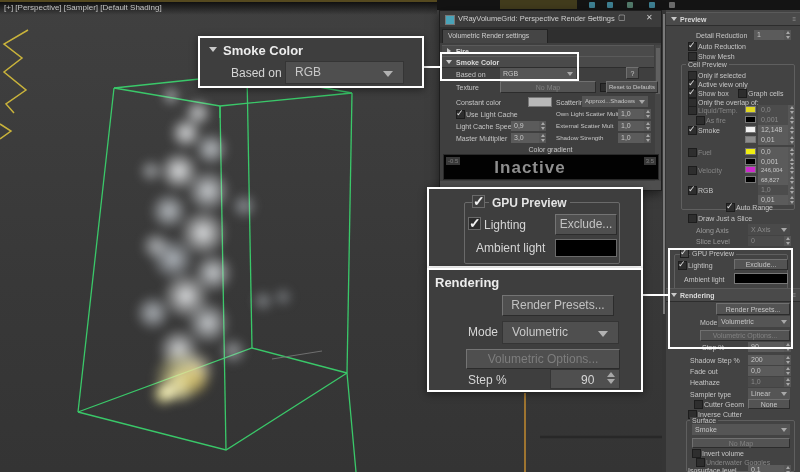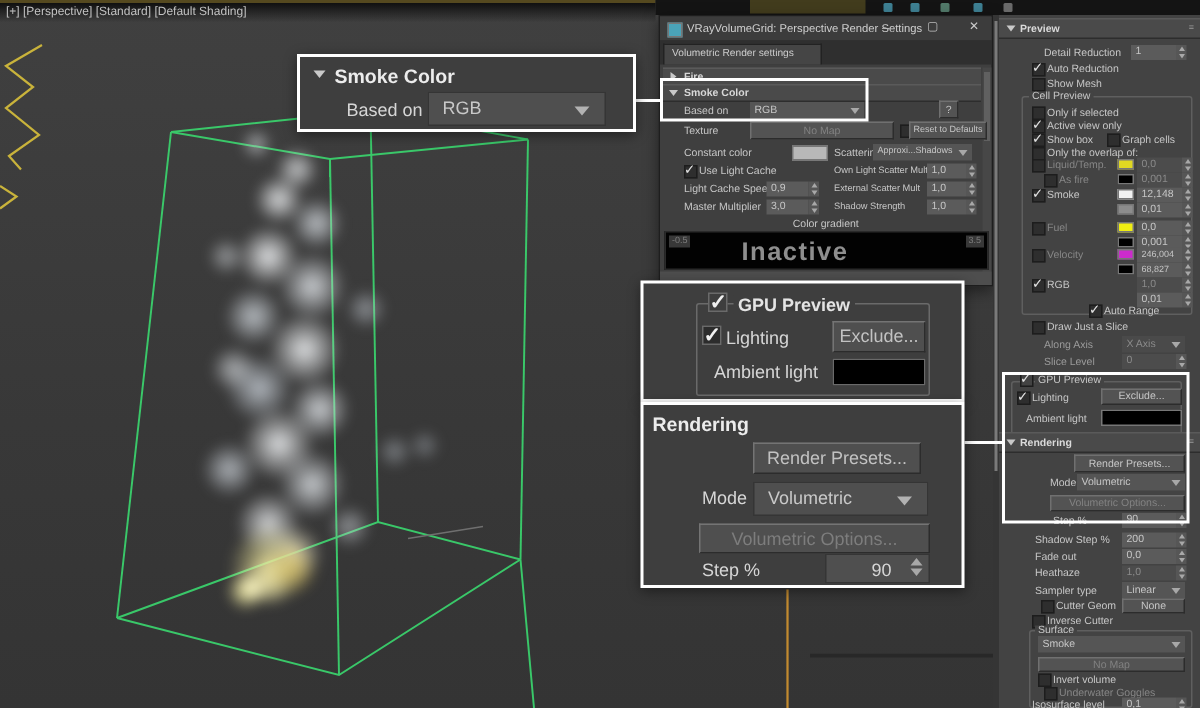--- a/index.html
+++ b/index.html
@@ -40,21 +40,21 @@
   .btnL{position:absolute;background:#4f4f4f;border:1px solid #2c2c2c;border-top-color:#747474;border-left-color:#747474;color:#c2c2c2;font-size:12px;text-align:center;box-sizing:border-box}
   .puff{position:absolute;border-radius:50%}
   #smoke{position:absolute;left:0;top:0;width:800px;height:472px;filter:blur(4px);pointer-events:none}
 </style>
 </head>
 <body>
 
 <div class="abs" style="left:0;top:0;width:663px;height:472px;background:linear-gradient(#404040,#383838 60%,#343434)"></div>
 <div class="abs" style="left:0;top:0;width:437px;height:2px;background:#55491f"></div>
 <div class="abs" style="left:0;top:2px;width:437px;height:13px;background:linear-gradient(#101010,rgba(20,20,20,0))"></div>
-<div class="t" style="left:4px;top:4px;font-size:8px;color:#c2c2c2">[+] [Perspective] [Standard] [Default Shading]</div>
+<div class="t" style="left:4px;top:4px;font-size:8px;color:#c2c2c2">[+] [Perspective] [Sampler] [Default Shading]</div>
 
 <div class="abs" style="left:437px;top:0;width:363px;height:10px;background:#141414">
   <div class="abs" style="left:63px;top:0;width:77px;height:9px;background:#423c1d"></div>
   <span class="abs" style="left:152px;top:2px;width:6px;height:6px;background:#3e8093;border-radius:1px"></span>
   <span class="abs" style="left:170px;top:2px;width:6px;height:6px;background:#3e8093;border-radius:1px"></span>
   <span class="abs" style="left:190px;top:2px;width:6px;height:6px;background:#527a6a;border-radius:1px"></span>
   <span class="abs" style="left:212px;top:2px;width:6px;height:6px;background:#3e8093;border-radius:1px"></span>
   <span class="abs" style="left:232px;top:2px;width:6px;height:6px;background:#6a6a6a;border-radius:1px"></span>
 </div>
 

